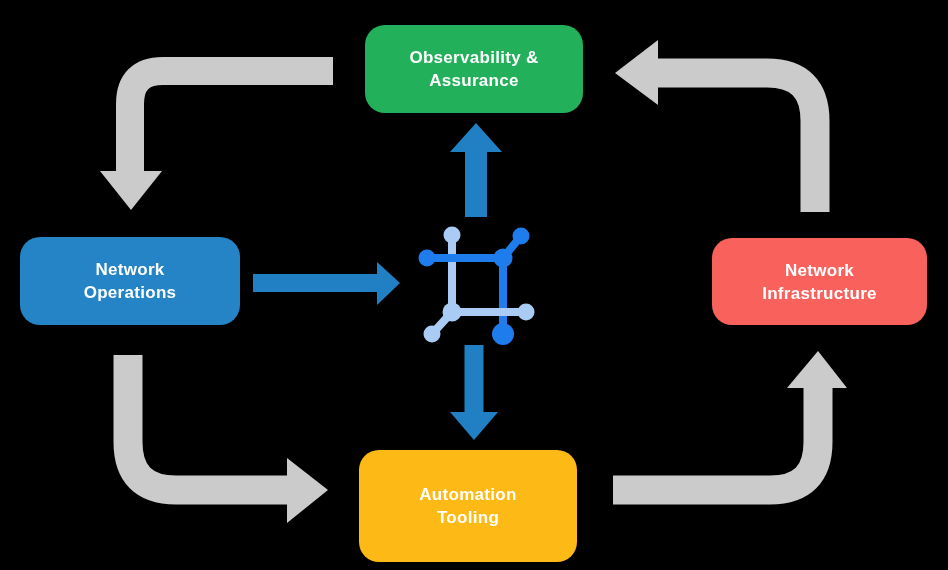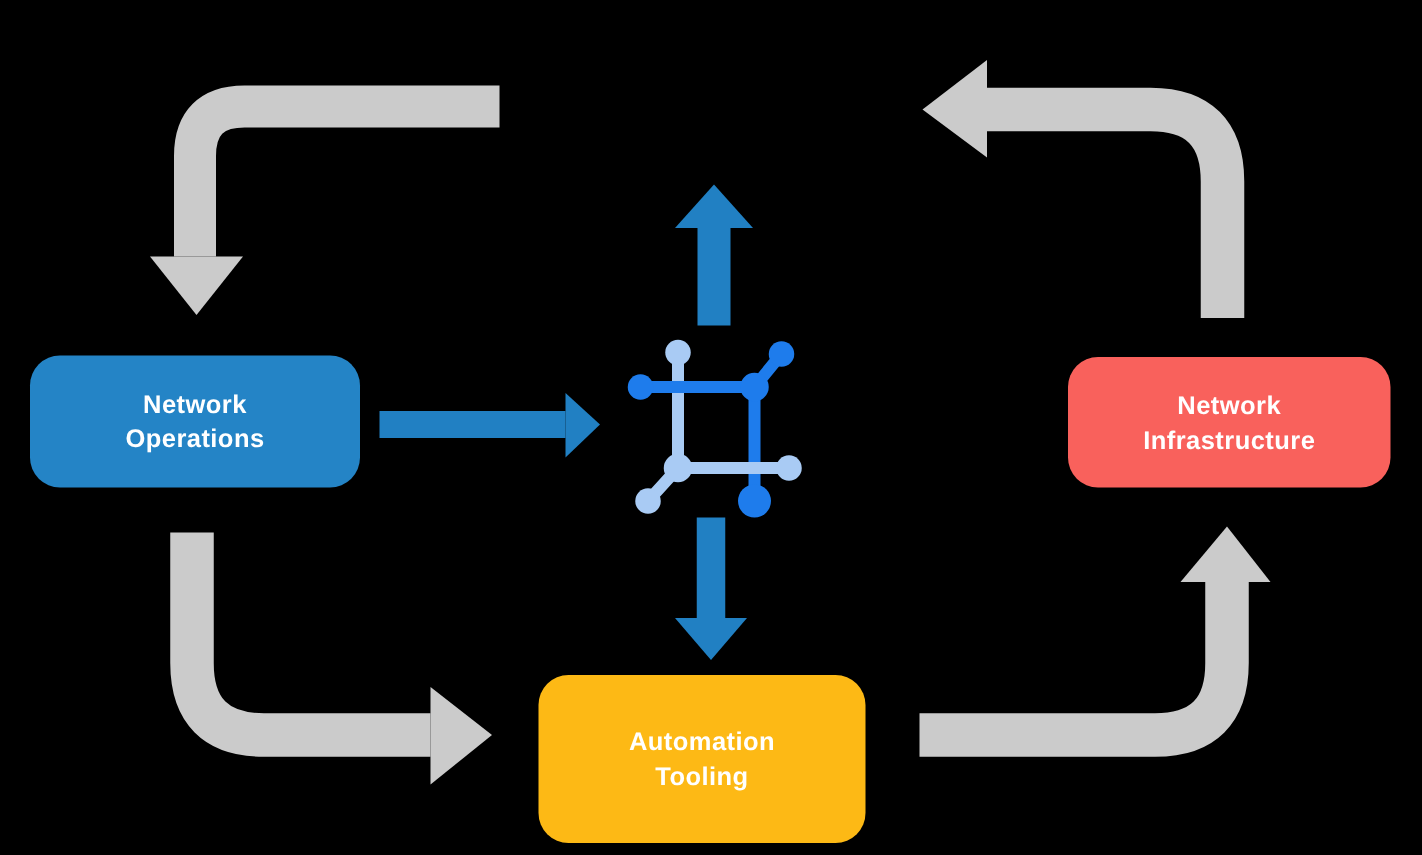--- a/index.html
+++ b/index.html
@@ -96,20 +96,24 @@
       <circle cx="503" cy="258" r="9.5" fill="#1E7CEC"></circle>
 
       <path d="M 452 312 H 524" stroke="#A9CBF4" stroke-width="8" fill="none"></path>
       <path d="M 452 312 L 432 334" stroke="#A9CBF4" stroke-width="8" fill="none"></path>
       <circle cx="526" cy="312" r="8.5" fill="#A9CBF4"></circle>
       <circle cx="432" cy="334" r="8.5" fill="#A9CBF4"></circle>
       <circle cx="452" cy="312" r="9.5" fill="#A9CBF4"></circle>
     </g>
   </svg>
 
+  <div class="node node-green">
+    <span class="node-label">Observability &amp;
+Assurance</span>
+  </div>
 
   <div class="node node-blue">
     <span class="node-label">Network
 Operations</span>
   </div>
 
   <div class="node node-red">
     <span class="node-label">Network
 Infrastructure</span>
   </div>

